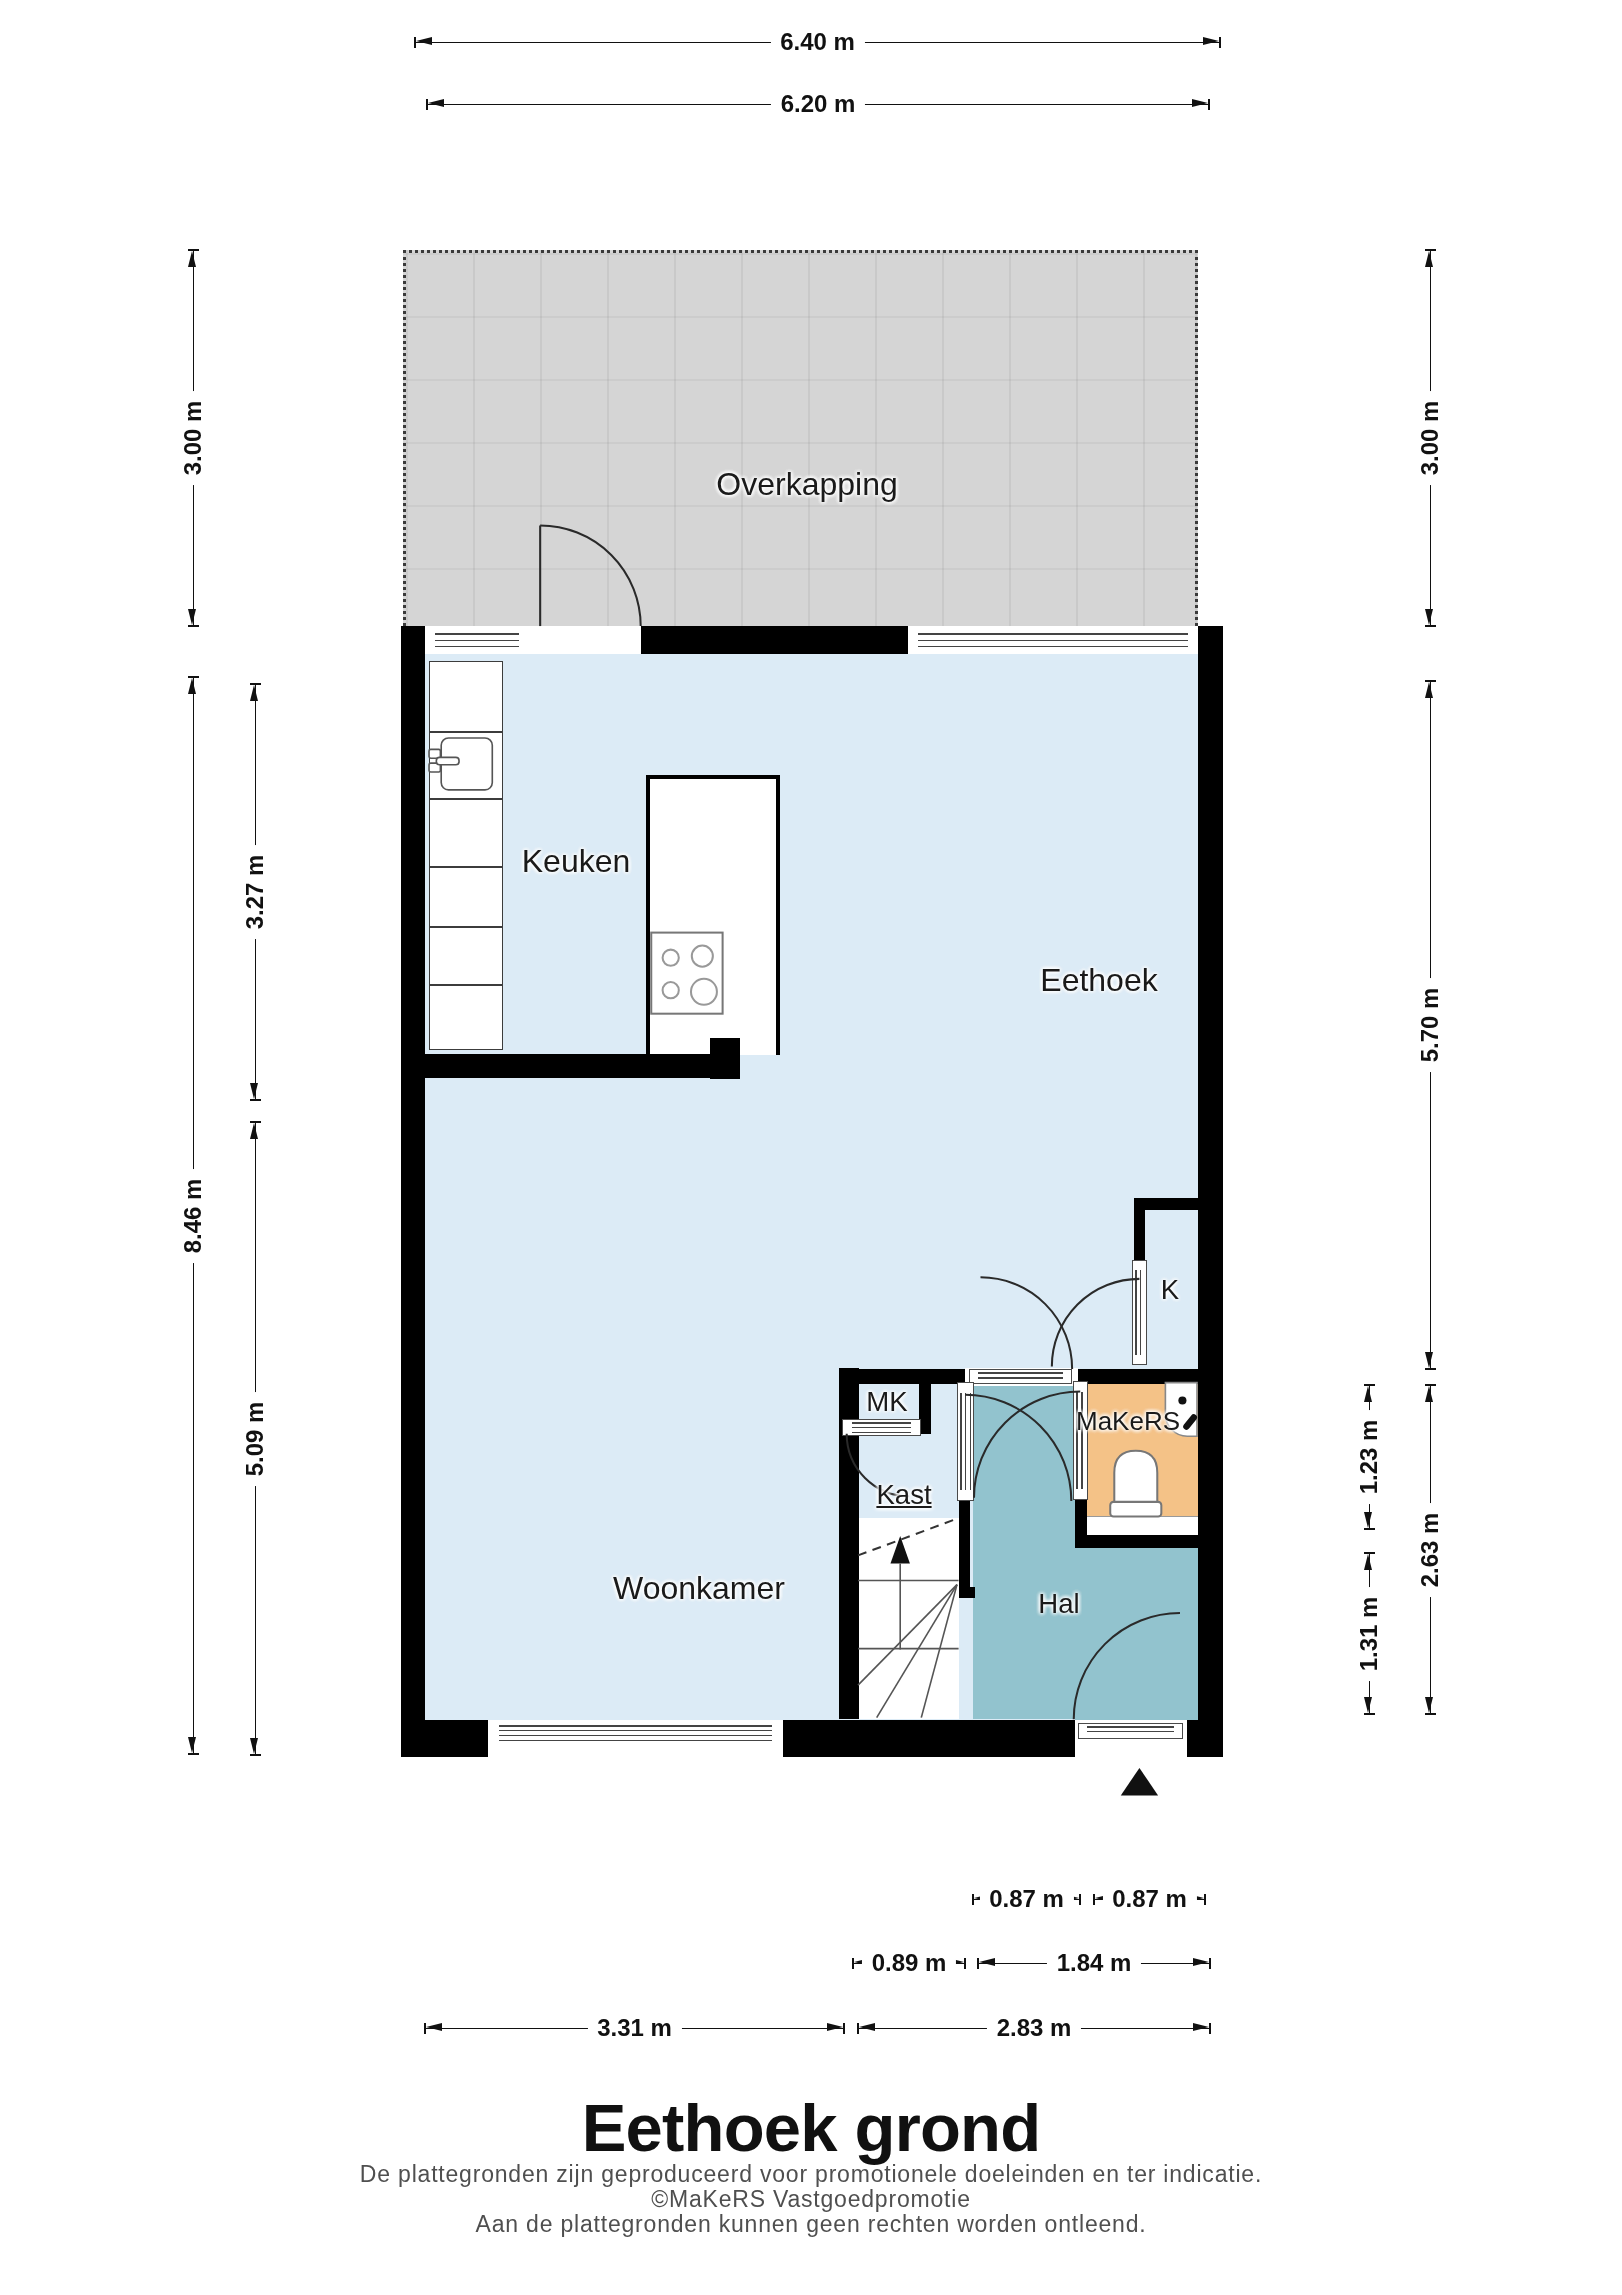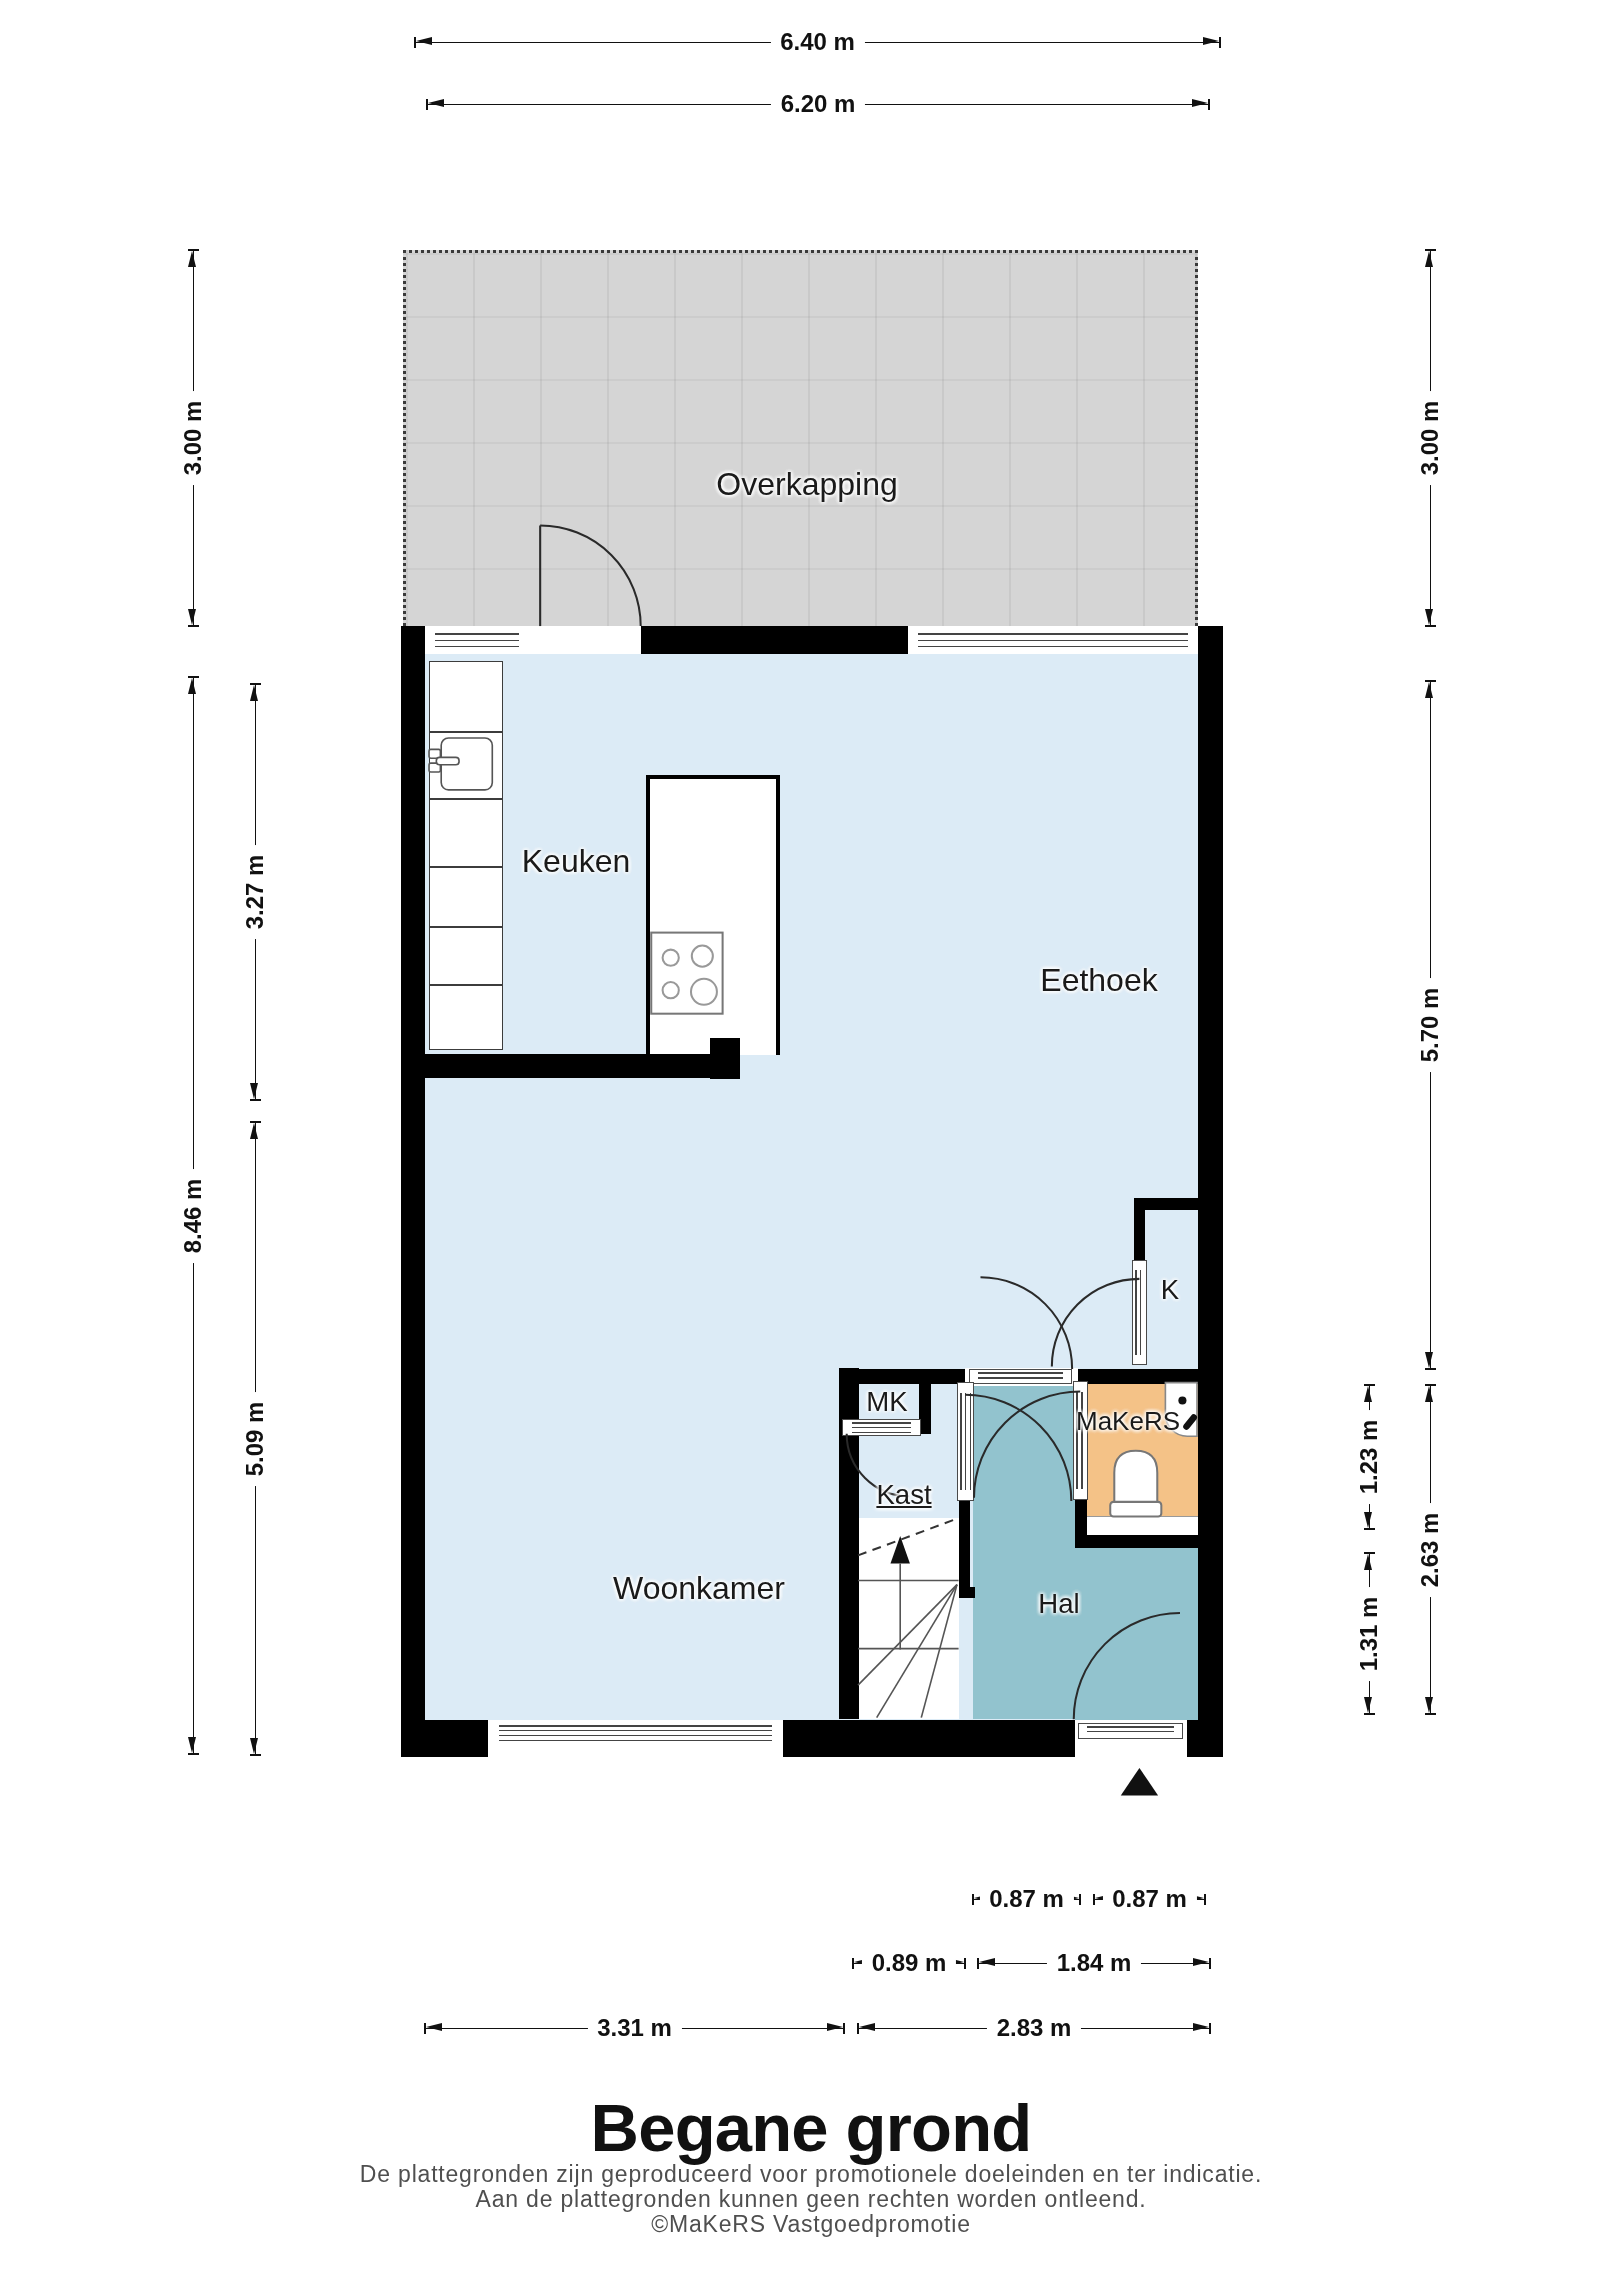--- a/index.html
+++ b/index.html
@@ -276,21 +276,21 @@
     <span class="ah ah-l"></span>
       <span class="ah ah-r"></span>
     <span class="dlabel">3.31 m</span>
     </div>
   <div class="dim dim-h" style="left:858px;top:2028px;width:352px;">
     <span class="ah ah-l"></span>
       <span class="ah ah-r"></span>
     <span class="dlabel">2.83 m</span>
     </div>
 
-  <div id="title">Begane grond</div>
+  <div id="title">Eethoek grond</div>
   <div id="footer">
     <div>De plattegronden zijn geproduceerd voor promotionele doeleinden en ter indicatie.</div>
+    <div>©MaKeRS Vastgoedpromotie</div>
     <div>Aan de plattegronden kunnen geen rechten worden ontleend.</div>
-    <div>©MaKeRS Vastgoedpromotie</div>
   </div>
 
 </div>
 
 
 </body></html>

